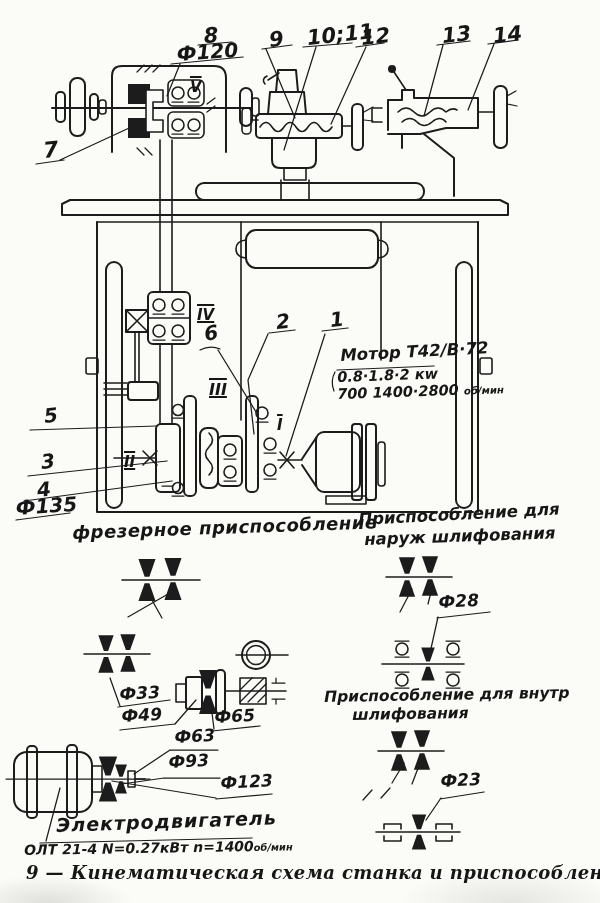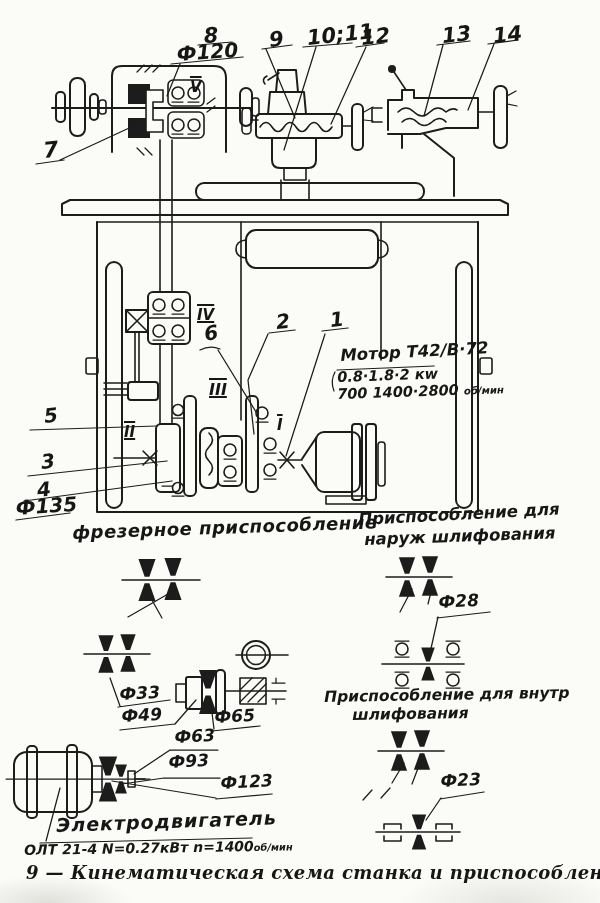--- a/index.html
+++ b/index.html
@@ -262,21 +262,21 @@
   <div class="lbl" style="left:268px;top:30px;font-size:21px;transform:rotate(-6deg)">9</div>
   <div class="lbl" style="left:306px;top:28px;font-size:21px;transform:rotate(-6deg)">10;11</div>
   <div class="lbl" style="left:360px;top:28px;font-size:21px;transform:rotate(-6deg)">12</div>
   <div class="lbl" style="left:441px;top:26px;font-size:21px;transform:rotate(-6deg)">13</div>
   <div class="lbl" style="left:492px;top:26px;font-size:21px;transform:rotate(-6deg)">14</div>
   <div class="lbl" style="left:42px;top:140px;font-size:22px;transform:rotate(-6deg)">7</div>
 
   <div class="lbl rover" style="left:190px;top:80px;font-size:15px">V</div>
   <div class="lbl roman" style="left:197px;top:308px;font-size:15px">IV</div>
   <div class="lbl roman" style="left:209px;top:382px;font-size:16px">III</div>
-  <div class="lbl roman" style="left:124px;top:425px;font-size:15px">II</div>
+  <div class="lbl roman" style="left:124px;top:455px;font-size:15px">II</div>
   <div class="lbl rover" style="left:277px;top:418px;font-size:15px">I</div>
 
   <div class="lbl" style="left:203px;top:324px;font-size:20px;transform:rotate(-8deg)">6</div>
   <div class="lbl" style="left:275px;top:312px;font-size:20px;transform:rotate(-6deg)">2</div>
   <div class="lbl" style="left:329px;top:310px;font-size:20px;transform:rotate(-6deg)">1</div>
   <div class="lbl" style="left:43px;top:406px;font-size:20px;transform:rotate(-6deg)">5</div>
   <div class="lbl" style="left:40px;top:452px;font-size:20px;transform:rotate(-6deg)">3</div>
   <div class="lbl" style="left:36px;top:480px;font-size:20px;transform:rotate(-6deg)">4</div>
   <div class="lbl" style="left:15px;top:498px;font-size:20px;transform:rotate(-4deg)">Ф135</div>
 

